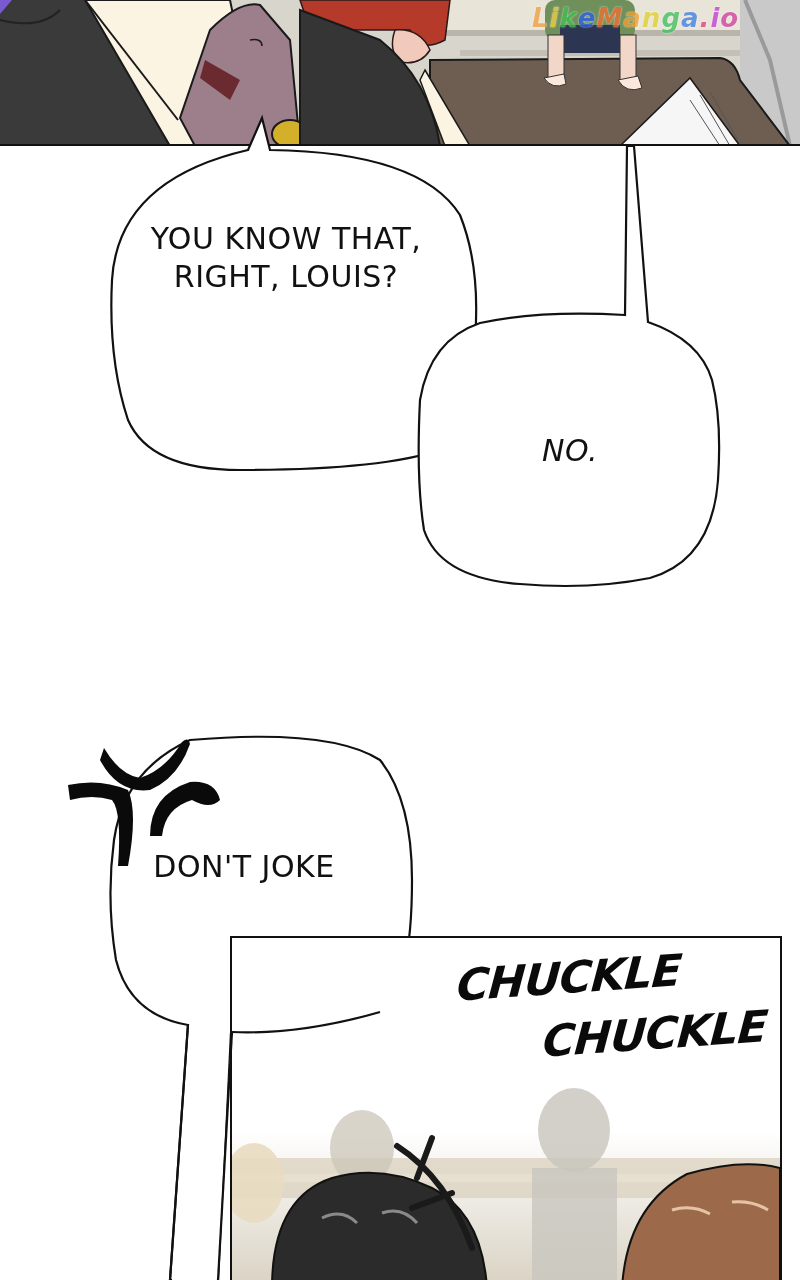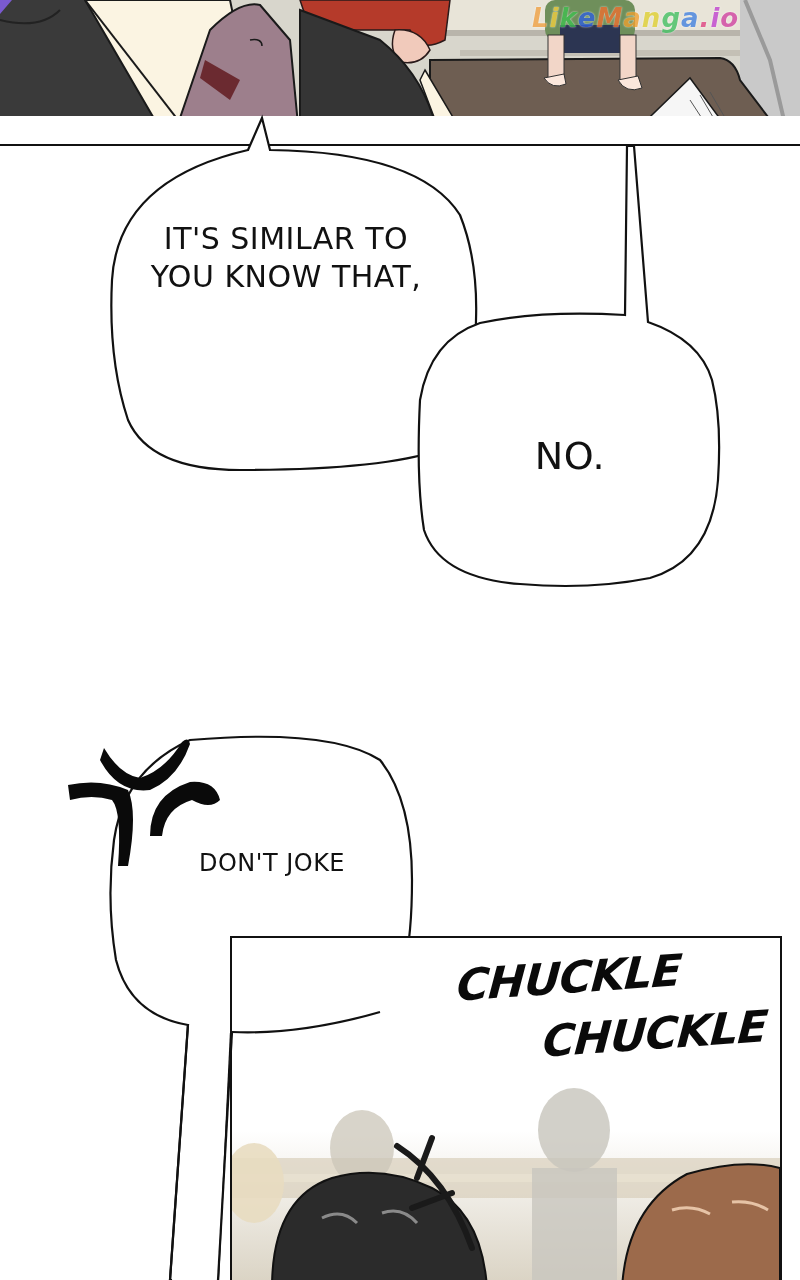--- a/index.html
+++ b/index.html
@@ -19,21 +19,21 @@
   .watermark {
     position:absolute; font-family:"DejaVu Sans", sans-serif; font-weight:bold; font-style:italic;
     font-size:26px; letter-spacing:1px; opacity:0.78;
     text-shadow: 0 0 2px #fff;
   }
   .watermark span { display:inline-block; }
 </style>
 </head>
 <body>
 
-<div class="abs" style="left:0;top:0;width:800px;height:116px;overflow:hidden;">
+<div class="abs" style="left:0;top:0;width:800px;height:146px;overflow:hidden;">
   <svg width="800" height="146" viewBox="0 0 800 146">
 
     <rect x="0" y="0" width="800" height="146" fill="#d8d6cc"></rect>
     <rect x="440" y="0" width="360" height="30" fill="#e8e4d8"></rect>
     <rect x="440" y="30" width="360" height="6" fill="#b9b5ab"></rect>
     <rect x="460" y="50" width="340" height="6" fill="#c4c0b5"></rect>
     <rect x="740" y="0" width="60" height="146" fill="#c9c9c9"></rect>
     <path d="M745 0 L770 60 L790 146" stroke="#9a9a9a" stroke-width="4" fill="none"></path>
 
     <path d="M430 60 L720 58 Q735 60 740 80 L790 146 L430 146 Z" fill="#6e5e52" stroke="#1a1a1a" stroke-width="2"></path>
@@ -108,25 +108,25 @@
            Q124 770 190 740 Z" fill="#ffffff" stroke="#111" stroke-width="2.2"></path>
 
   <g fill="#0a0a0a">
     <path d="M104 748 Q120 775 140 778 Q165 770 182 742 Q188 736 190 744 Q178 778 150 790 Q118 794 100 760 Z"></path>
     <path d="M68 785 Q100 778 128 790 Q138 812 128 866 L118 866 Q122 812 112 800 Q92 794 70 800 Z"></path>
     <path d="M150 836 Q150 795 190 782 Q215 780 220 800 Q210 810 192 800 Q165 808 162 836 Z"></path>
   </g>
 </svg>
 
 <div class="bubble-text" style="left:126px;top:220px;width:320px;font-size:30px;">
-  <div>IT'S SIMILAR TO</div>
   <div>YOU KNOW THAT,</div>
+  <div>RIGHT, LOUIS?</div>
 </div>
 
-<div class="bubble-text" style="left:470px;top:432px;width:200px;font-size:38px;">
+<div class="bubble-text" style="left:470px;top:432px;width:200px;font-size:30px;font-style:italic;">
   <div>NO.</div>
 </div>
 
 <div class="abs" style="left:230px;top:936px;width:548px;height:350px;border-left:2px solid #111;border-top:2px solid #111;border-right:2px solid #111;background:#ffffff;overflow:hidden;">
   <svg width="548" height="350" viewBox="0 0 548 350">
     <defs>
       <linearGradient id="fadeBg" x1="0" y1="0" x2="0" y2="1">
         <stop offset="0" stop-color="#ffffff"></stop>
         <stop offset="0.55" stop-color="#ffffff"></stop>
         <stop offset="1" stop-color="#d9d2c2"></stop>
@@ -155,15 +155,15 @@
   <div class="sfx" style="left:312px;top:70px;font-size:44px;">CHUCKLE</div>
 </div>
 
 <svg class="abs" style="left:0;top:0;pointer-events:none;" width="800" height="1280" viewBox="0 0 800 1280">
   <path d="M190 1020 L172 1280 L218 1280 L230 1030" fill="#ffffff" stroke="none"></path>
   <path d="M188 1024 L170 1280" stroke="#111" stroke-width="2.2" fill="none"></path>
   <path d="M232 1032 L218 1280" stroke="#111" stroke-width="2.2" fill="none"></path>
   <path d="M232 1032 Q300 1035 380 1012" stroke="#111" stroke-width="2.2" fill="none"></path>
 </svg>
 
-<div class="bubble-text" style="left:140px;top:848px;width:264px;font-size:24px;">
+<div class="bubble-text" style="left:112px;top:848px;width:264px;font-size:30px;">
   <div>DON'T JOKE</div>
 </div>
 
 </body></html>

